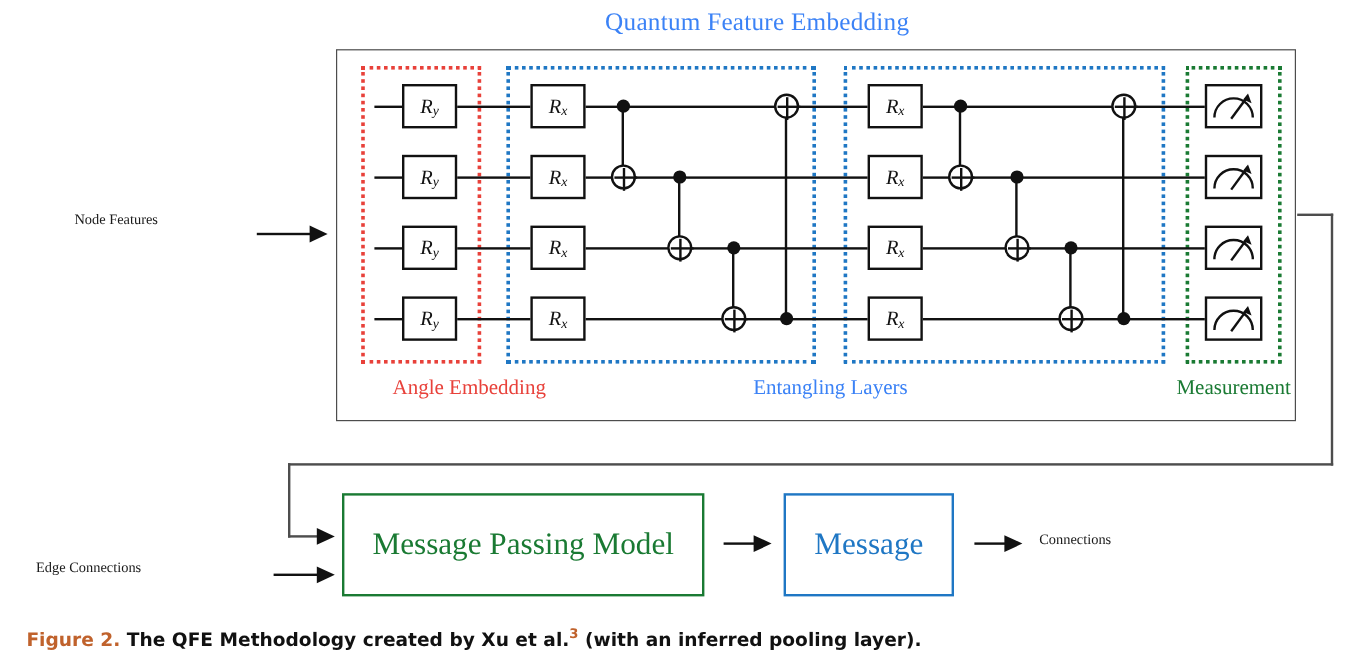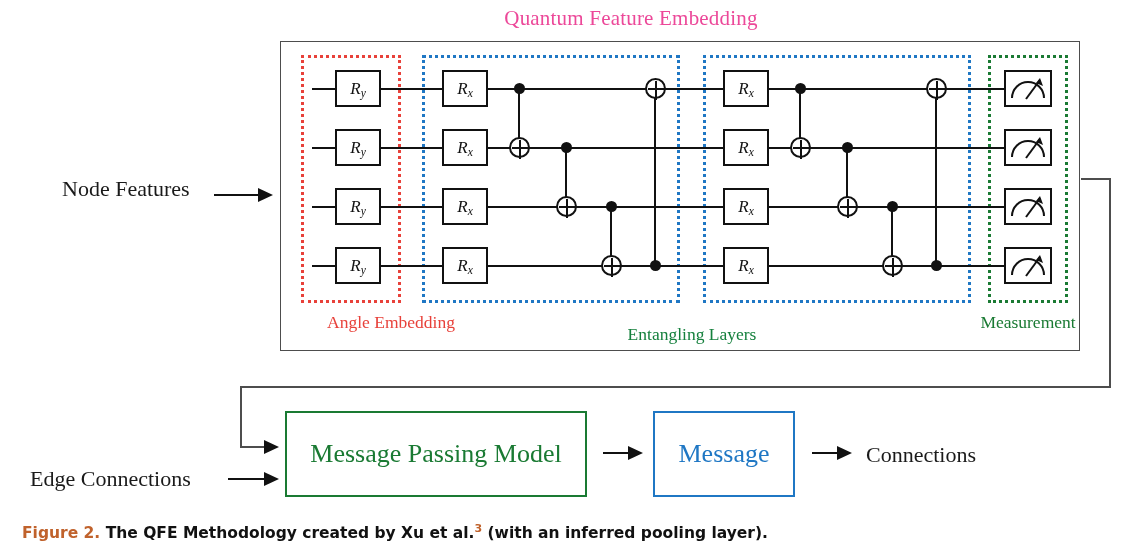--- a/index.html
+++ b/index.html
@@ -15,21 +15,21 @@
     overflow: hidden;
   }
   .abs { position: absolute; }
 
   
   #qfe-title {
     left: 0; top: 6px;
     width: 1132px;
     text-align: center;
     font-size: 21px;
-    color: #ec4899;
+    color: #3b82f6;
     letter-spacing: .2px;
   }
   
   #qfe-title { text-indent: 130px; }
 
   
   #qfe-box {
     left: 280px; top: 41px;
     width: 800px; height: 310px;
     border: 1.6px solid #4d4d4d;
@@ -49,21 +49,21 @@
   #region-entangle2 { left: 703px; top: 55px;  width: 268px; height: 248px; border-color: #1f77c4; }
   #region-measure   { left: 988px; top: 55px;  width: 80px;  height: 248px; border-color: #1a7a33; }
 
   
   .region-label {
     font-size: 17.5px;
     text-align: center;
     white-space: nowrap;
   }
   #label-angle    { left: 281px; top: 312px; width: 220px; color: #e8413a; }
-  #label-entangle { left: 552px; top: 312px; width: 280px; color: #15803d; margin-top: 12px; }
+  #label-entangle { left: 552px; top: 312px; width: 280px; color: #3b82f6; }
   #label-measure  { left: 918px; top: 312px; width: 220px; color: #1a7a33; }
 
   
   .wire {
     height: 1.6px;
     background: #111;
   }
 
   
   .gate {
@@ -106,21 +106,21 @@
   .targ::before, .targ::after {
     content: "";
     position: absolute;
     background: #111;
   }
   .targ::before { left: 8.5px; top: 1px;   width: 2px;  height: 19px; }
   .targ::after  { left: 1px;   top: 8.5px; width: 19px; height: 2px;  }
 
   
   .plain-label {
-    font-size: 22px;
+    font-size: 12px;
     color: #1a1a1a;
     white-space: nowrap;
     text-align: center;
   }
   #node-features { left: 62px; top: 176px; }
   #edge-connections { left: 30px; top: 466px; }
   #prediction-label { left: 866px; top: 442px; }
 
   
   .flowbox {

